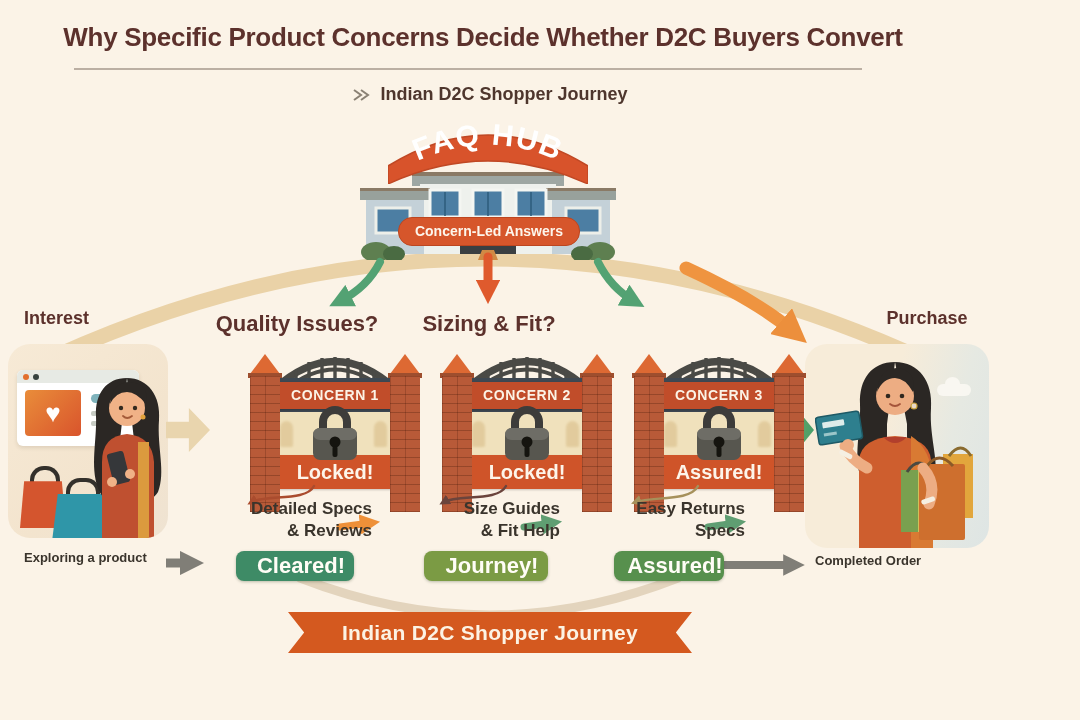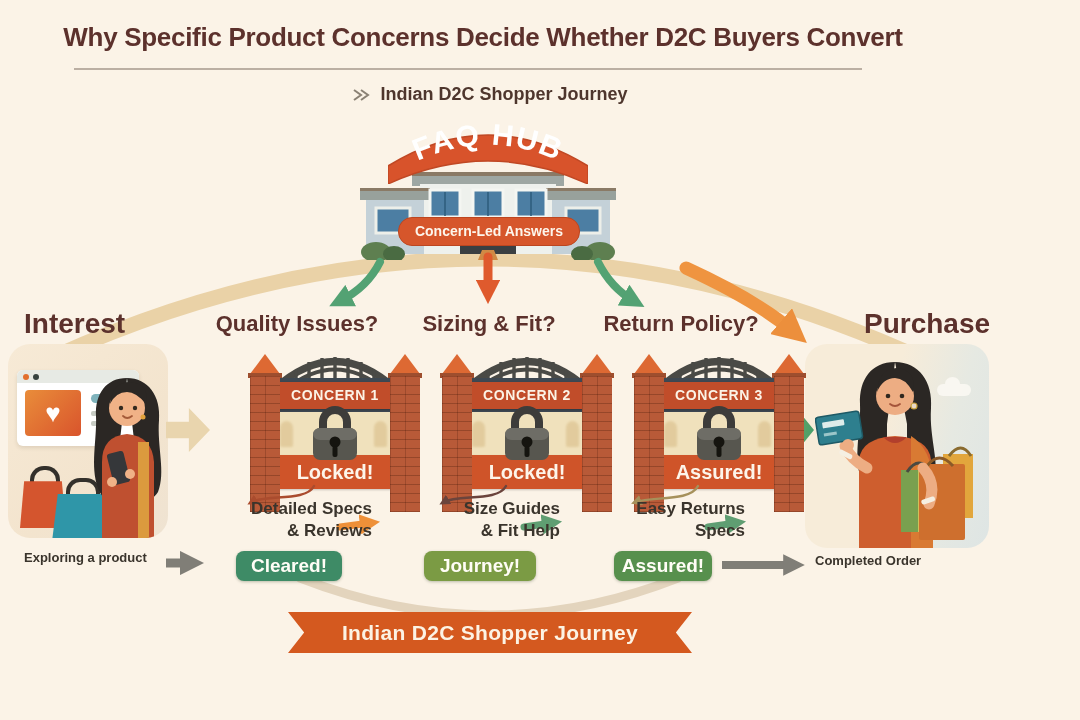--- a/index.html
+++ b/index.html
@@ -13,21 +13,21 @@
   .rule{left:74px;top:68px;width:788px;height:2px;background:#988B7E;opacity:.65;z-index:7;}
   .subtitle{left:0;top:84px;width:980px;display:flex;justify-content:center;align-items:center;
             gap:9px;font-size:18px;font-weight:bold;color:#4E362D;z-index:7;}
 
   
   .hub-banner{left:398px;top:217px;width:180px;height:27px;background:#D6562B;border:1px solid #BC4620;
               border-radius:14px;color:#FDF6EC;font-size:14px;font-weight:bold;text-align:center;
               line-height:26px;z-index:4;}
 
   
-  .stage-label{font-size:28px;font-weight:bold;color:#5C312C;z-index:7;}
+  .stage-label{font-size:18px;font-weight:bold;color:#5C312C;z-index:7;}
   .question{top:311px;width:170px;text-align:center;font-size:22px;font-weight:bold;color:#5C312C;z-index:7;}
 
   
   .card{border-radius:22px;z-index:2;overflow:hidden;}
   .card.interest{left:8px;top:344px;width:160px;height:194px;
        background:linear-gradient(135deg,#F7EAD6 0%,#F3E4CE 60%,#EFE3D2 100%);}
   .card.purchase{left:805px;top:344px;width:184px;height:204px;
        background:linear-gradient(105deg,#F7ECD9 42%,#E6E9E2 72%,#DEE5E4 100%);}
 
   
@@ -78,22 +78,22 @@
 
   
   .flow-arrow{width:44px;height:52px;top:404px;z-index:3;
       background:linear-gradient(90deg,#8CA254,#47A06C);
       clip-path:polygon(0 31%,52% 31%,52% 0,100% 50%,52% 100%,52% 69%,0 69%);}
   .flow-arrow.beige{background:#E9D5AE;height:44px;top:408px;}
 
   
   .fix-text{top:498px;text-align:right;font-size:17px;font-weight:bold;color:#3A342C;
             line-height:1.28;z-index:7;}
-  .pill{height:30px;border-radius:8px;color:#FFFDF6;font-size:19px;font-weight:bold;
-        text-align:center;line-height:30px;z-index:6;box-shadow:0 1px 3px rgba(40,60,30,.3);}
+  .pill{height:30px;border-radius:8px;color:#FFFDF6;font-size:22px;font-weight:bold;
+        text-align:center;line-height:30px;z-index:6;box-shadow:0 1px 3px rgba(40,60,30,.3);padding-left:12px;}
   .pill.cleared{left:236px;top:551px;width:106px;background:#3E8B66;}
   .pill.resolved{left:424px;top:551px;width:112px;background:#7B9B44;}
   .pill.assured{left:614px;top:551px;width:98px;background:#57904D;}
 
   .caption{font-size:13px;font-weight:bold;color:#3A342C;z-index:7;}
 
   
   .ribbon{left:288px;top:612px;width:404px;height:41px;background:#D4591F;z-index:6;
       clip-path:polygon(0 0,100% 0,96% 50%,100% 100%,0 100%,4% 50%);
       color:#FCF3E4;font-size:21px;font-weight:bold;text-align:center;line-height:41px;
@@ -158,21 +158,20 @@
     <text font-size="30" font-weight="bold" fill="#FFFFFF" letter-spacing="1.5" font-family="Liberation Sans, DejaVu Sans, sans-serif">
       <textPath href="#signArc" startOffset="50%" text-anchor="middle">FAQ HUB</textPath>
     </text>
   </svg>
   <div class="abs hub-banner">Concern-Led Answers</div>
 
   <div class="abs stage-label" style="left:24px;top:308px;">Interest</div>
   <div class="abs stage-label" style="left:852px;top:308px;width:150px;text-align:center;">Purchase</div>
   <div class="abs question" style="left:212px;">Quality Issues?</div>
   <div class="abs question" style="left:404px;">Sizing &amp; Fit?</div>
-  <div class="abs question" style="left:596px;">Return Policy?</div>
 
   <div class="abs card interest">
     <div class="abs browser">
       <div class="bar">
         <span class="dot" style="left:6px;top:4px;width:6px;height:6px;background:#E2702F;"></span>
         <span class="dot" style="left:16px;top:4px;width:6px;height:6px;background:#37423F;"></span>
       </div>
       <div class="heartbox">
         <span>♥</span>
       </div>

